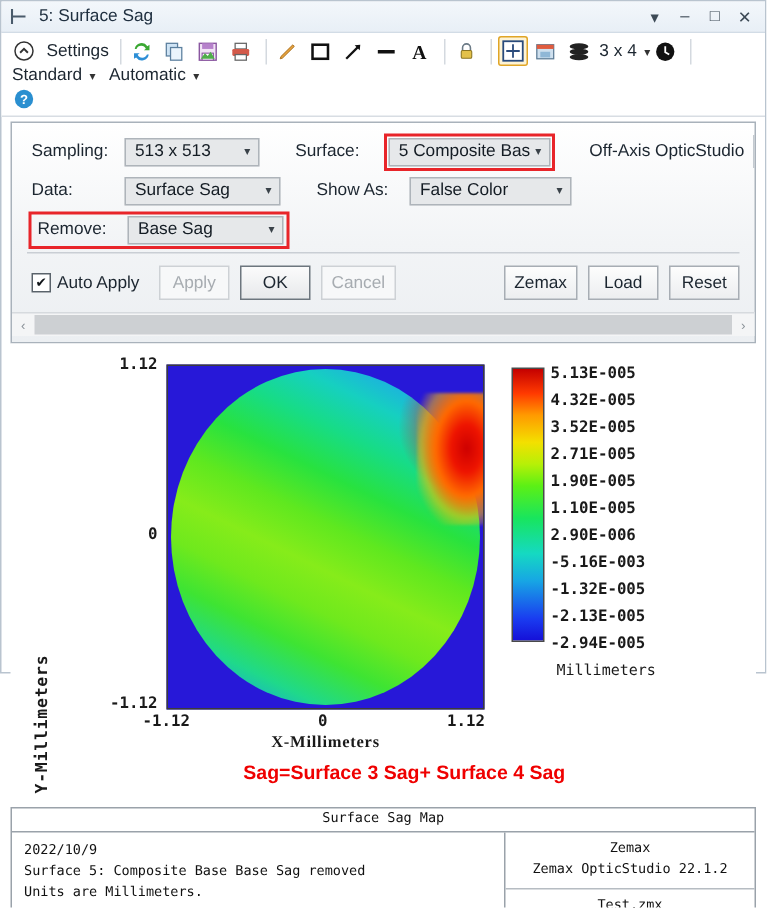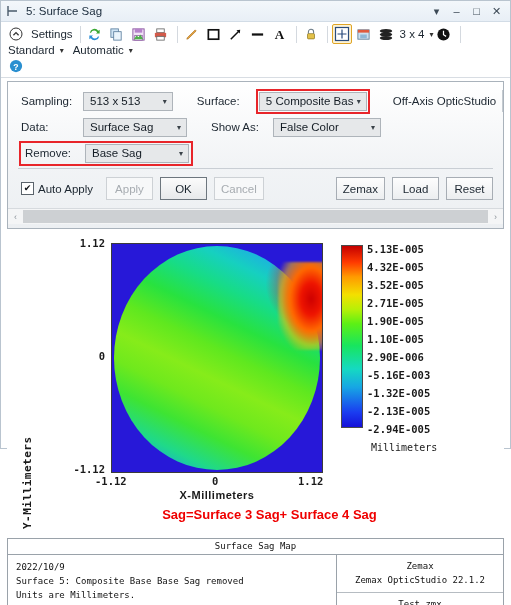--- a/index.html
+++ b/index.html
@@ -170,21 +170,21 @@
   .xtick-row{
     position:absolute;left:104px;top:246px;width:212px;height:14px;
   }
   .xtick{
     position:absolute;
     font-family:"DejaVu Sans Mono","Liberation Mono",monospace;
     font-size:10.5px;font-weight:bold;color:#1a1a1a;
   }
   .xlabel{
     position:absolute;left:104px;top:260px;width:212px;text-align:center;
-    font-family:Liberation Sans, sans-serif;
+    font-family:Liberation Serif, serif;
     font-size:11px;font-weight:bold;color:#1a1a1a;letter-spacing:.5px;
   }
   .annot{
     position:absolute;left:14px;top:278px;width:100%;text-align:center;
     font-family:"Liberation Sans",sans-serif;
     font-size:13px;font-weight:bold;color:#ef0000;
   }
 
   
   .cbar-wrap{position:absolute;left:334px;top:16px;}

